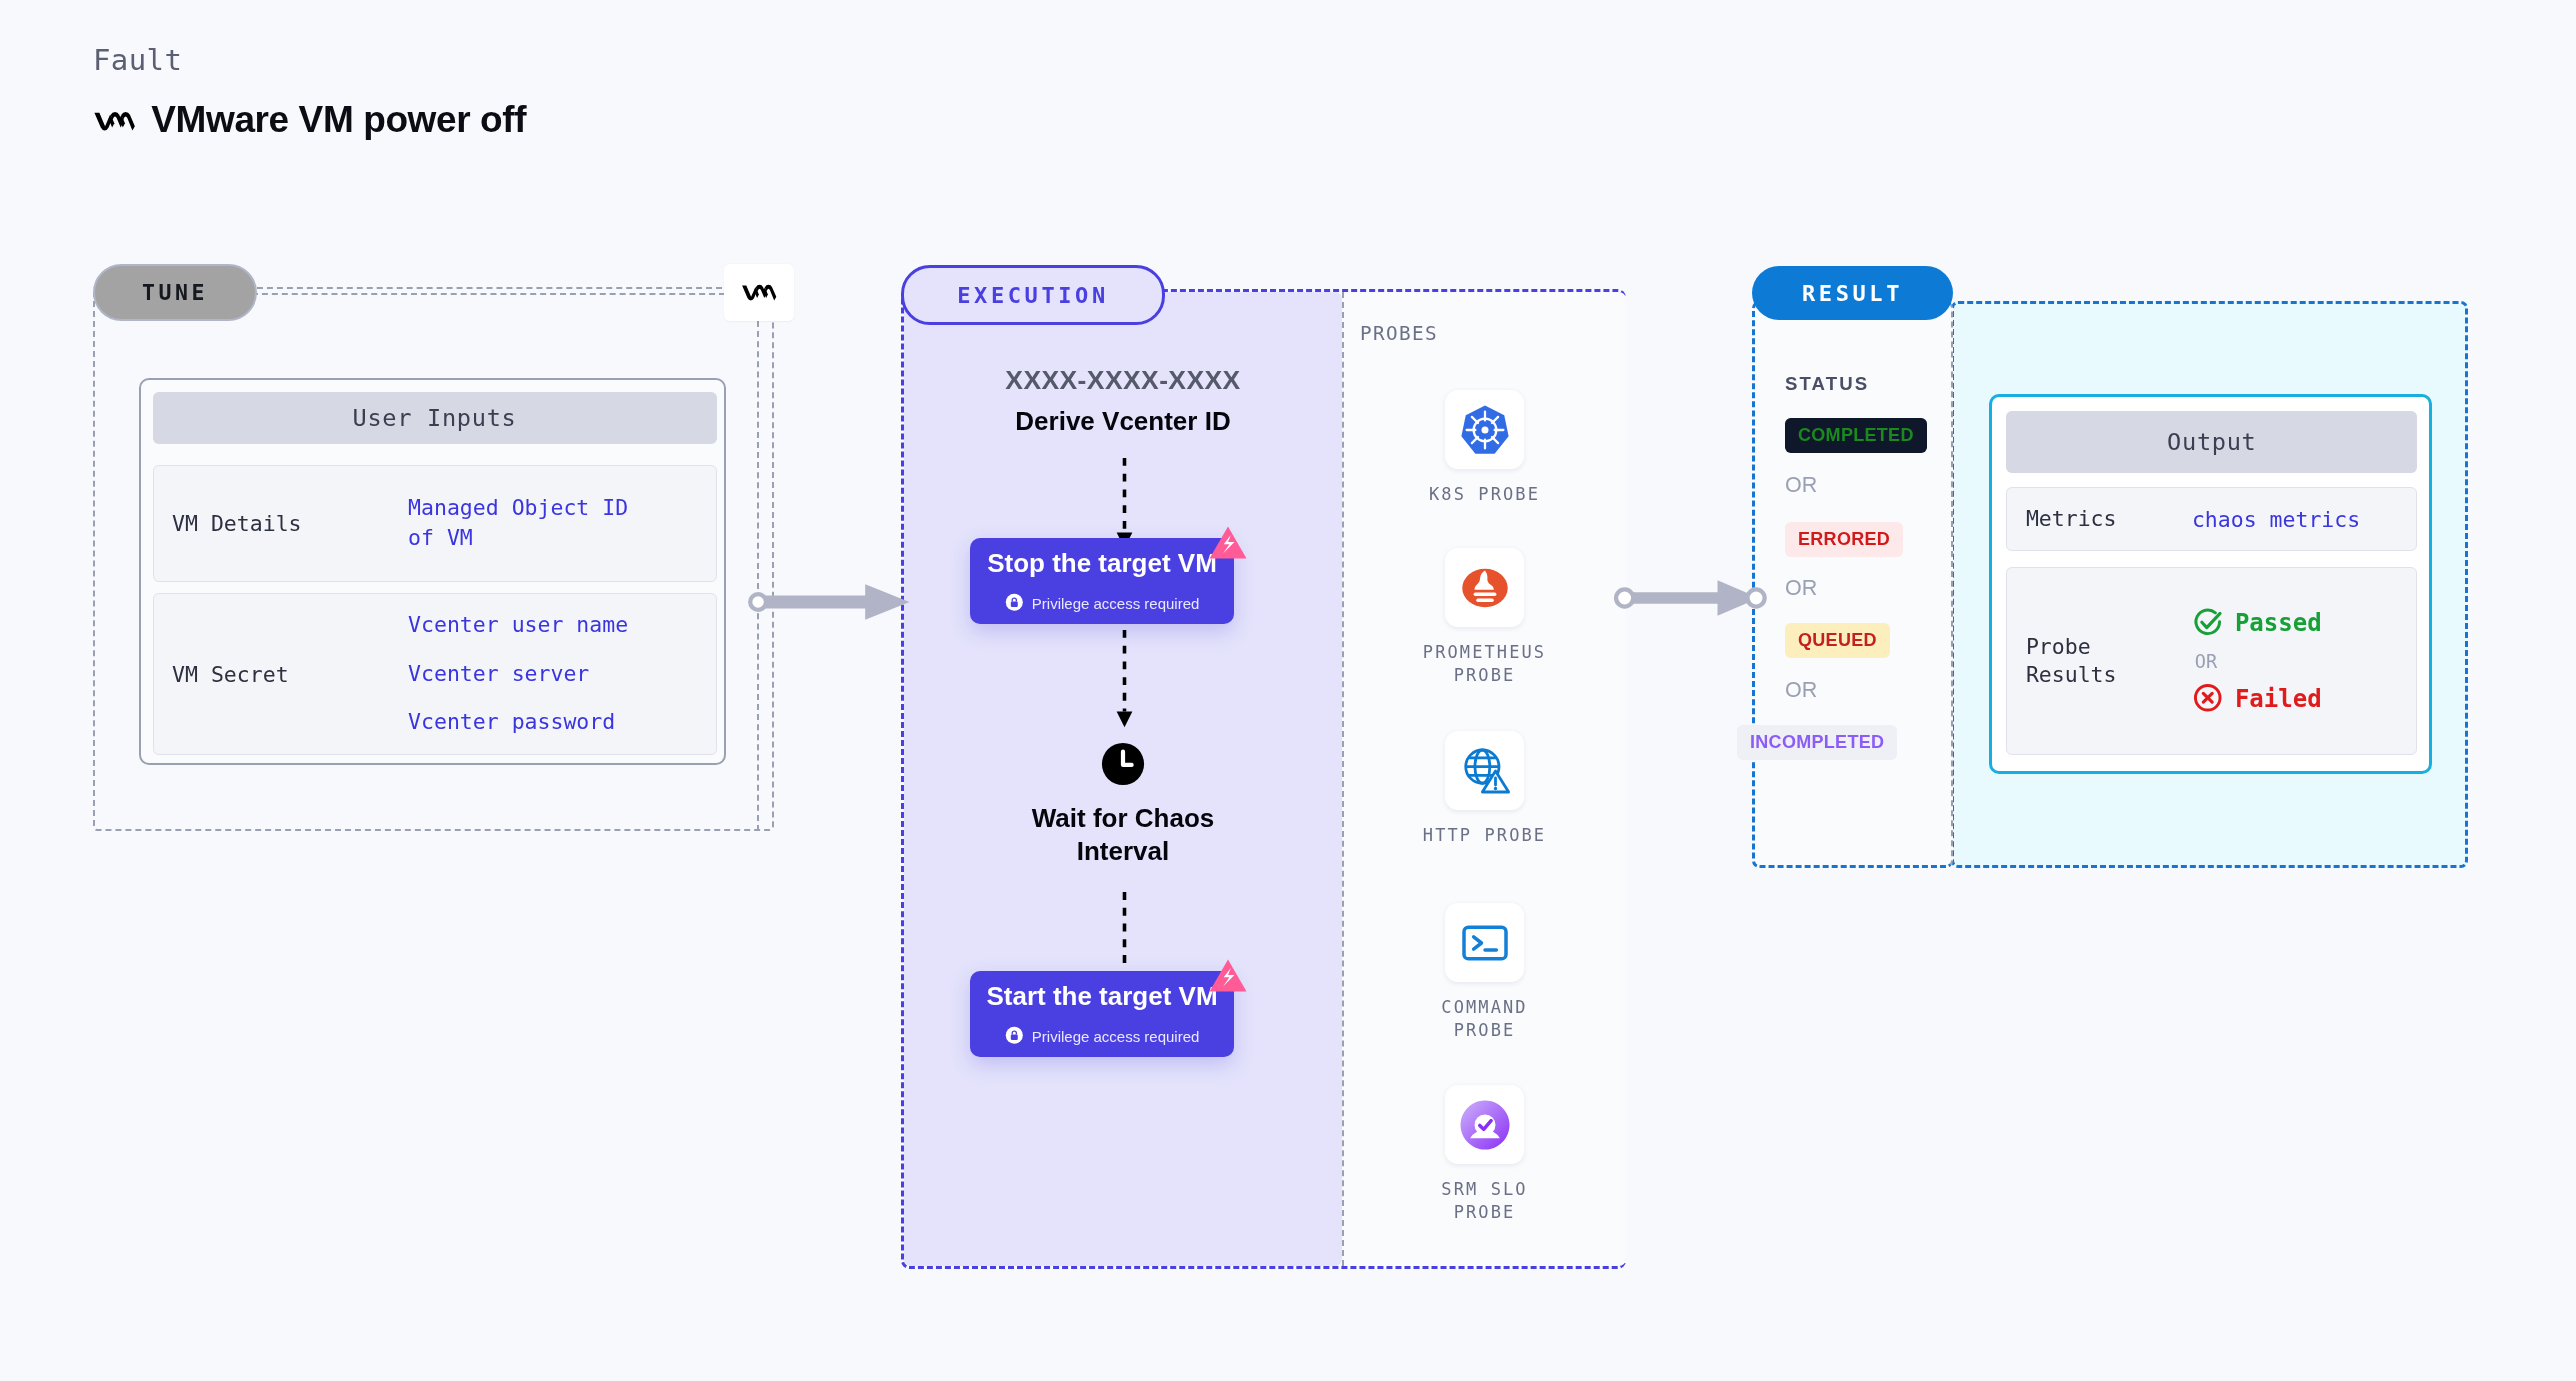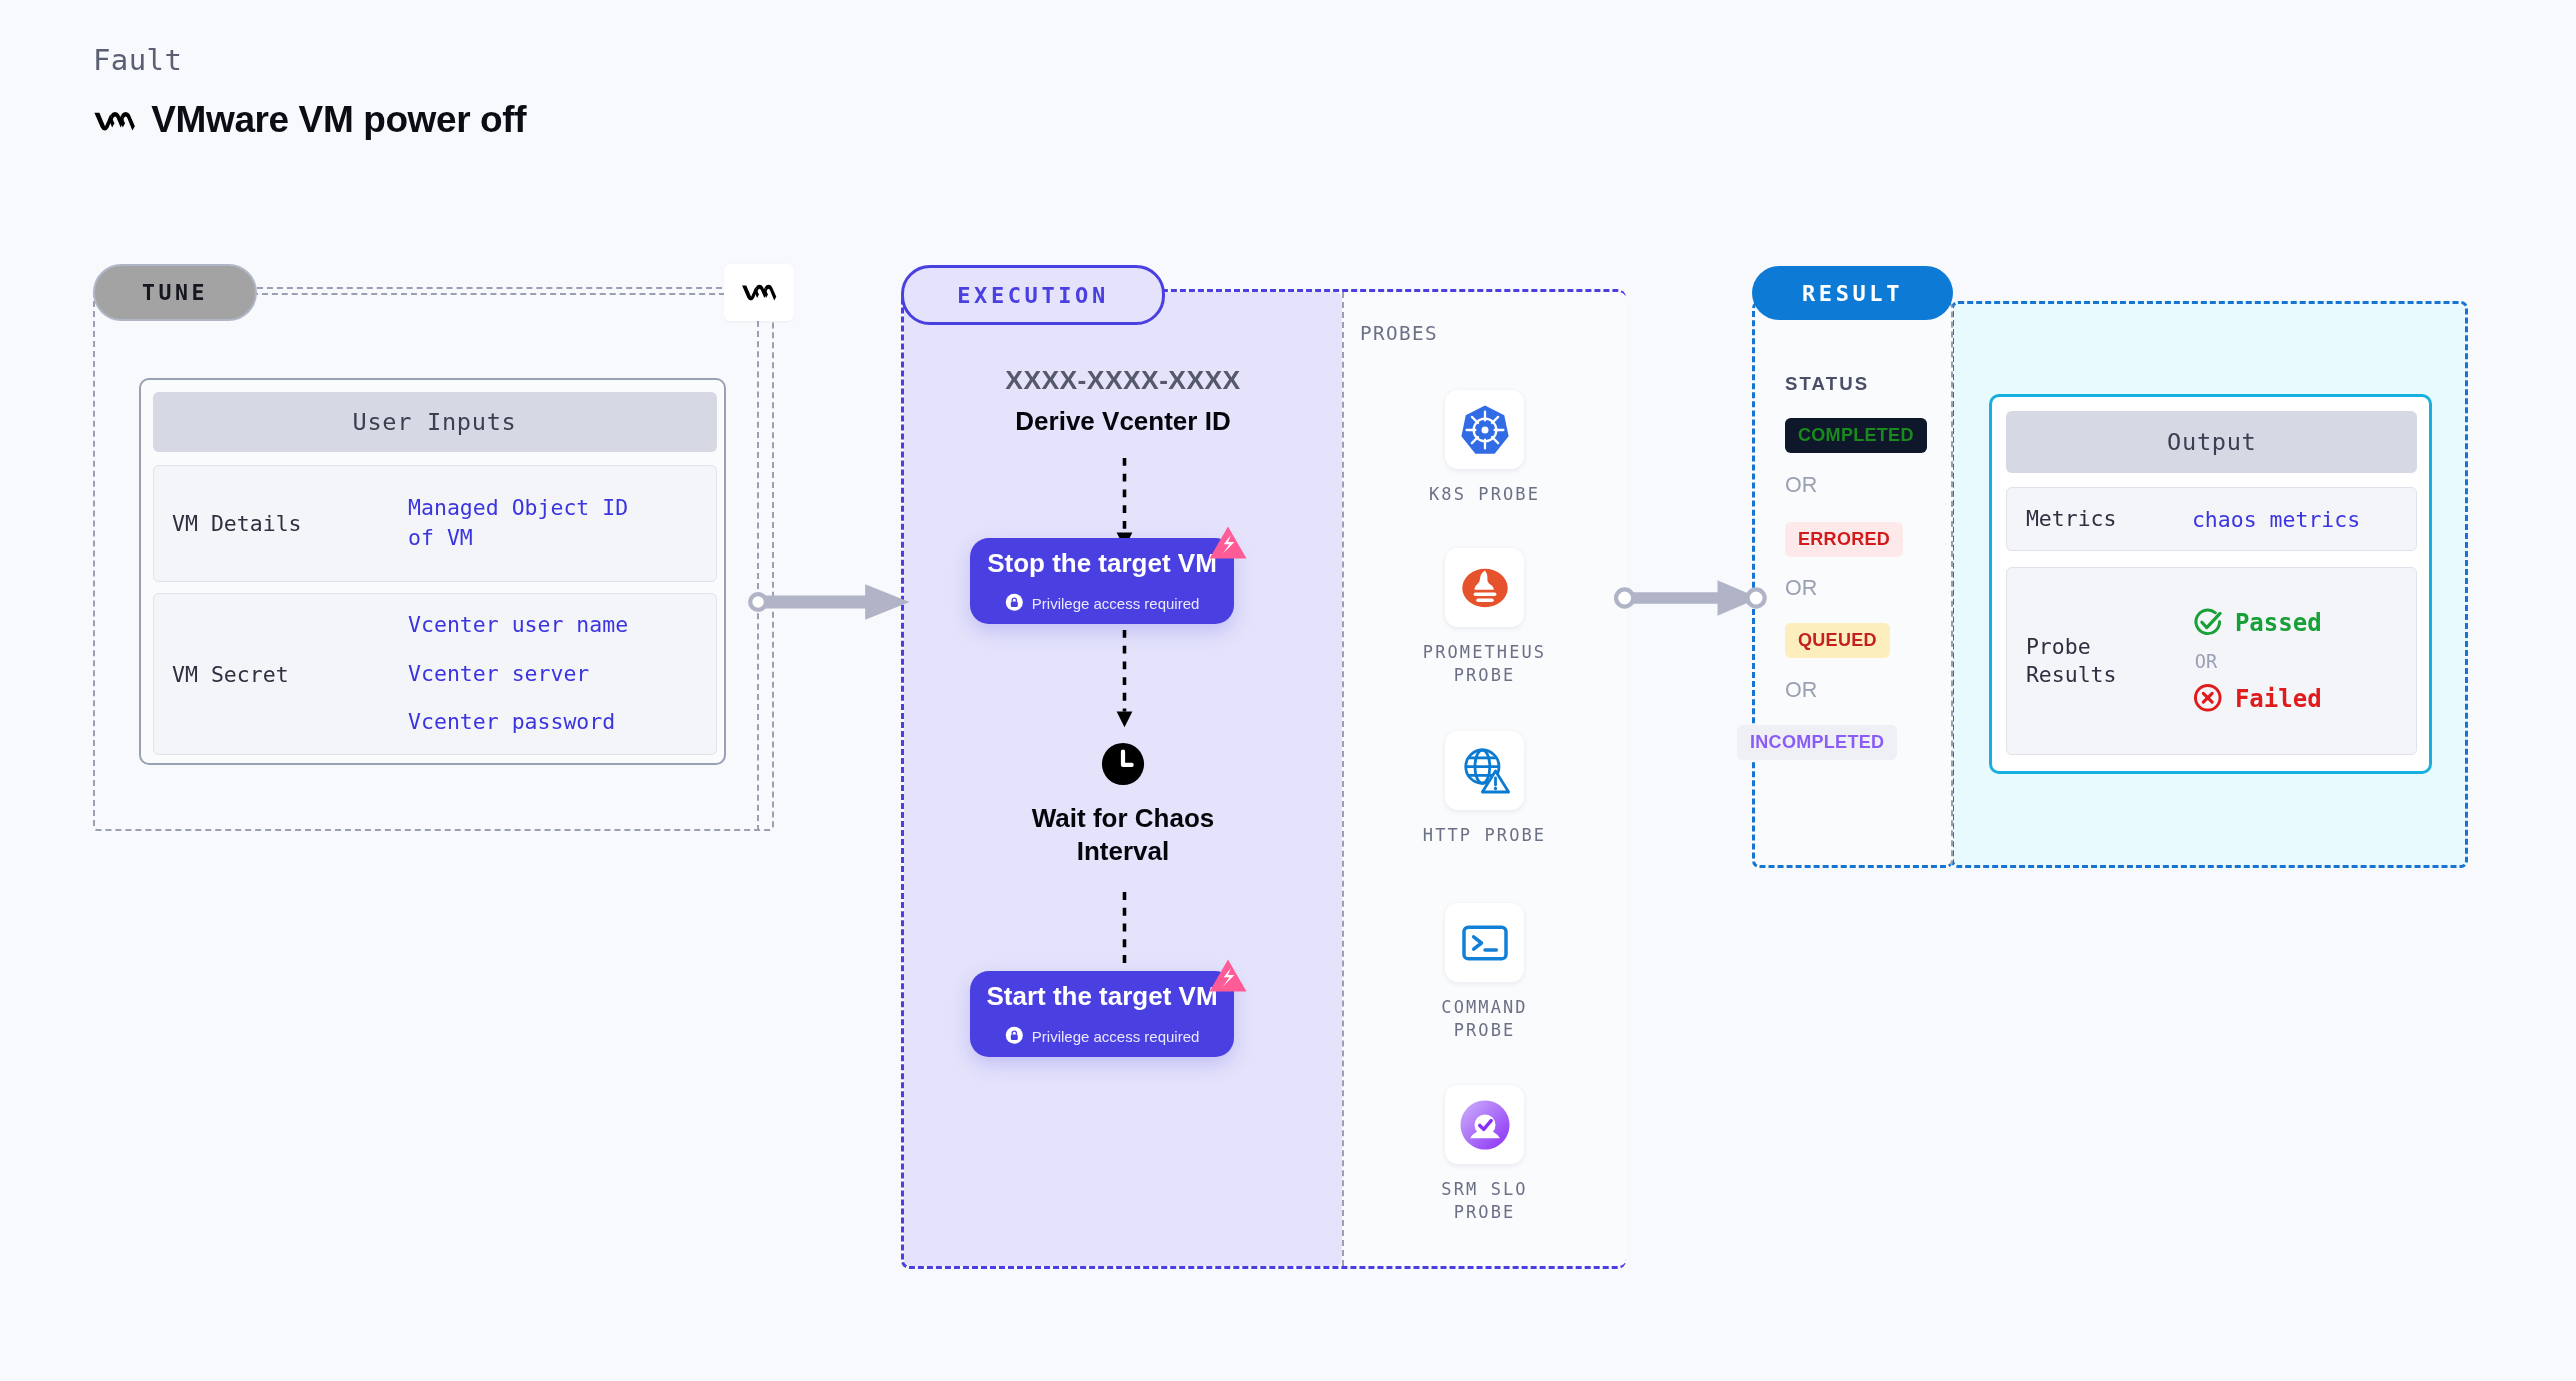--- a/index.html
+++ b/index.html
@@ -69,21 +69,21 @@
     box-sizing:border-box;
     border:1.4px solid #dfe2ea;border-radius:5.7px;background:#f4f5f9;
     display:flex;align-items:center;
     font-family:"DejaVu Sans Mono","Liberation Mono",monospace;
   }
   .row-key{color:#2d3040;font-size:21.5px;padding-left:18.6px;width:236px;flex:none;}
   .row-vals{display:flex;flex-direction:column;gap:15.8px;}
   .row-val{color:#3b35e0;font-size:21.5px;line-height:1.25;}
 
   #user-inputs-card{left:139px;top:378px;width:587px;height:387px;}
-  #ui-head{position:absolute;left:11.5px;top:11.5px;width:564px;height:60px;}
+  #ui-head{position:absolute;left:11.5px;top:11.5px;width:564px;height:52px;}
   #ui-row-1{position:absolute;left:11.5px;top:85px;width:564px;height:117px;}
   #ui-row-2{position:absolute;left:11.5px;top:213px;width:564px;height:162px;}
 
   
   #exec-panel{
     left:901px;top:289px;width:725px;height:980px;
     border:3.6px dashed #4a3fe0;border-radius:8.6px;background:transparent;
   }
   #exec-fill{
     position:absolute;left:904px;top:292px;width:438px;height:974px;
@@ -116,21 +116,21 @@
     font-size:17px;letter-spacing:2.1px;line-height:1.35;
   }
 
   #derive-id{
     position:absolute;left:904px;top:365px;width:438px;text-align:center;z-index:3;
   }
   #derive-x{font-size:26.5px;font-weight:700;color:#55596b;letter-spacing:0.4px;}
   #derive-t{font-size:26px;font-weight:700;color:#05060c;margin-top:10px;}
 
   .flow-box{
-    position:absolute;background:#4a3fe0;border-radius:19px;z-index:3;
+    position:absolute;background:#4a3fe0;border-radius:10px;z-index:3;
     display:flex;flex-direction:column;align-items:center;justify-content:center;
     box-shadow:0 7.2px 20px rgba(74,63,224,.22);
   }
   .flow-title{color:#fff;font-size:26px;font-weight:700;}
   .flow-sub{display:flex;align-items:center;gap:8.6px;margin-top:14.3px;}
   .flow-sub-txt{color:#e9e8ff;font-size:15px;}
   .litmus-badge{position:absolute;z-index:4;}
 
   .arrow-v{position:absolute;z-index:3;}
 

